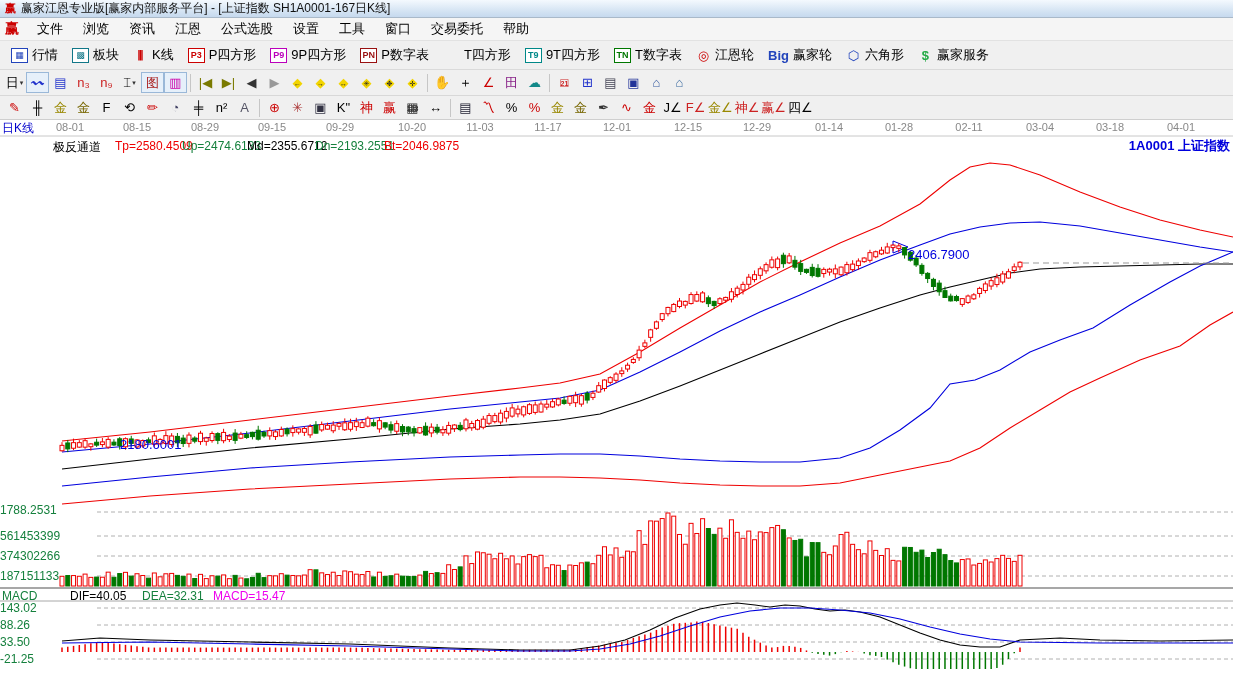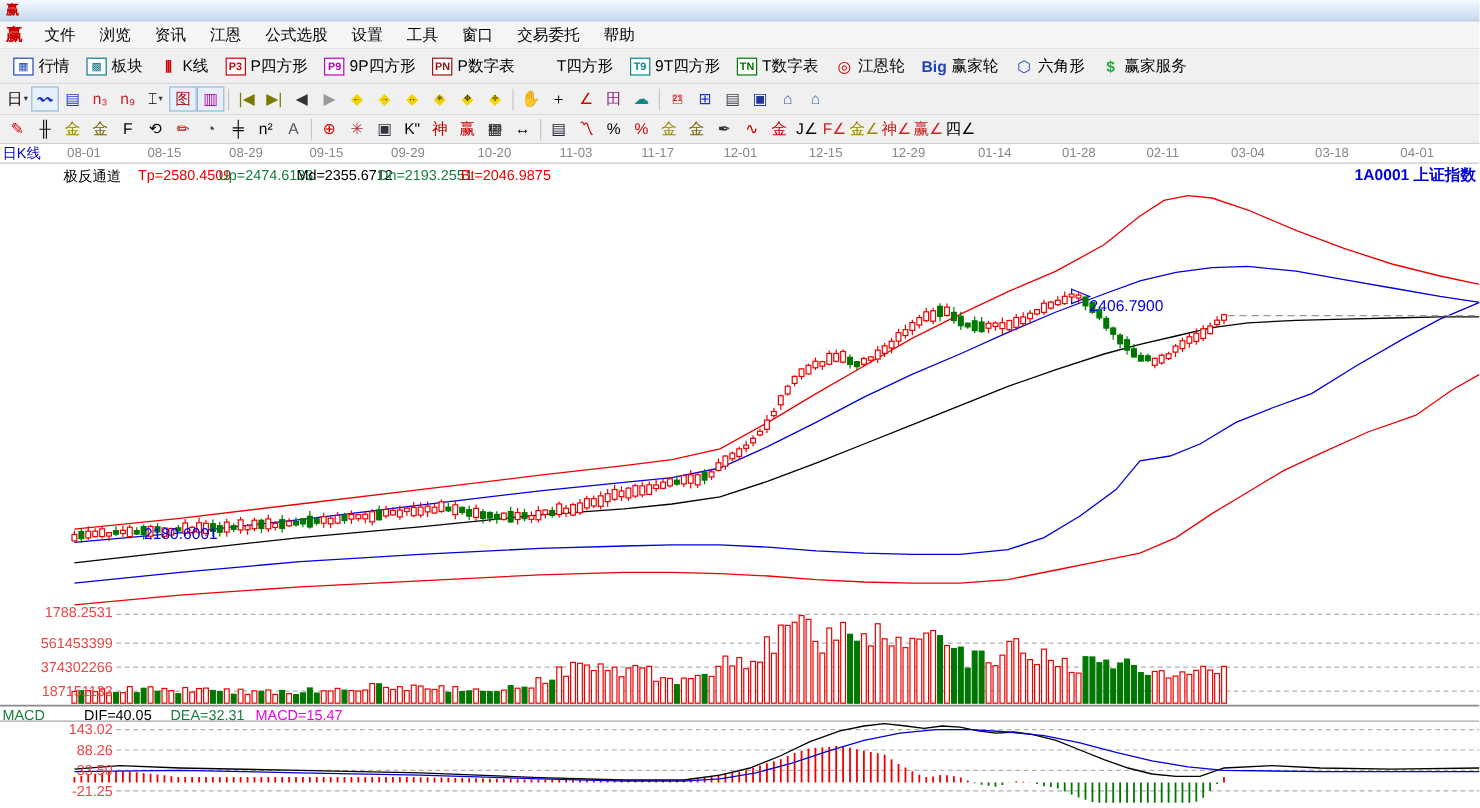--- a/index.html
+++ b/index.html
@@ -44,31 +44,32 @@
   .vsep{width:1px;height:18px;background:#c6c6c6;margin:0 3px;display:inline-block}
 
   
   #chartwrap{position:absolute;left:0;top:120px;width:1233px;height:553px;background:#fff}
   #chart-svg{position:absolute;left:0;top:0}
   .olay{position:absolute;white-space:nowrap;font-size:12px}
   #periodLabel{left:2px;top:0;color:#0000cc;font-weight:normal}
   #symbolLabel{right:3px;top:17px;color:#0000dd;font-weight:bold;font-size:13px}
   .ind-span{position:absolute;top:19px;font-size:12px}
   .c-red{color:#ee0000}.c-blue{color:#15803d}.c-black{color:#000}.c-mag{color:#ee00ee}
-  .axlab{position:absolute;left:0;width:94px;text-align:right;font-size:12px;color:#ef4444}
+  .axlab{position:absolute;left:0;width:94px;text-align:left;font-size:12px;color:#15803d}
   .pmark{position:absolute;font-size:13px;color:#0000dd}
   .macdh{position:absolute;top:469px;font-size:12px}
 </style>
 </head>
 <body>
 
 <div id="app">
 
   <div id="titlebar">
     <span class="logo">赢</span>
+    <span>赢家江恩专业版[赢家内部服务平台] - [上证指数 SH1A0001-167日K线]</span>
   </div>
 
   <div id="menubar">
     <span class="logo">赢</span>
     <span id="menuItems">
         <span class="menu-item">文件</span>
         <span class="menu-item">浏览</span>
         <span class="menu-item">资讯</span>
         <span class="menu-item">江恩</span>
         <span class="menu-item">公式选股</span>

